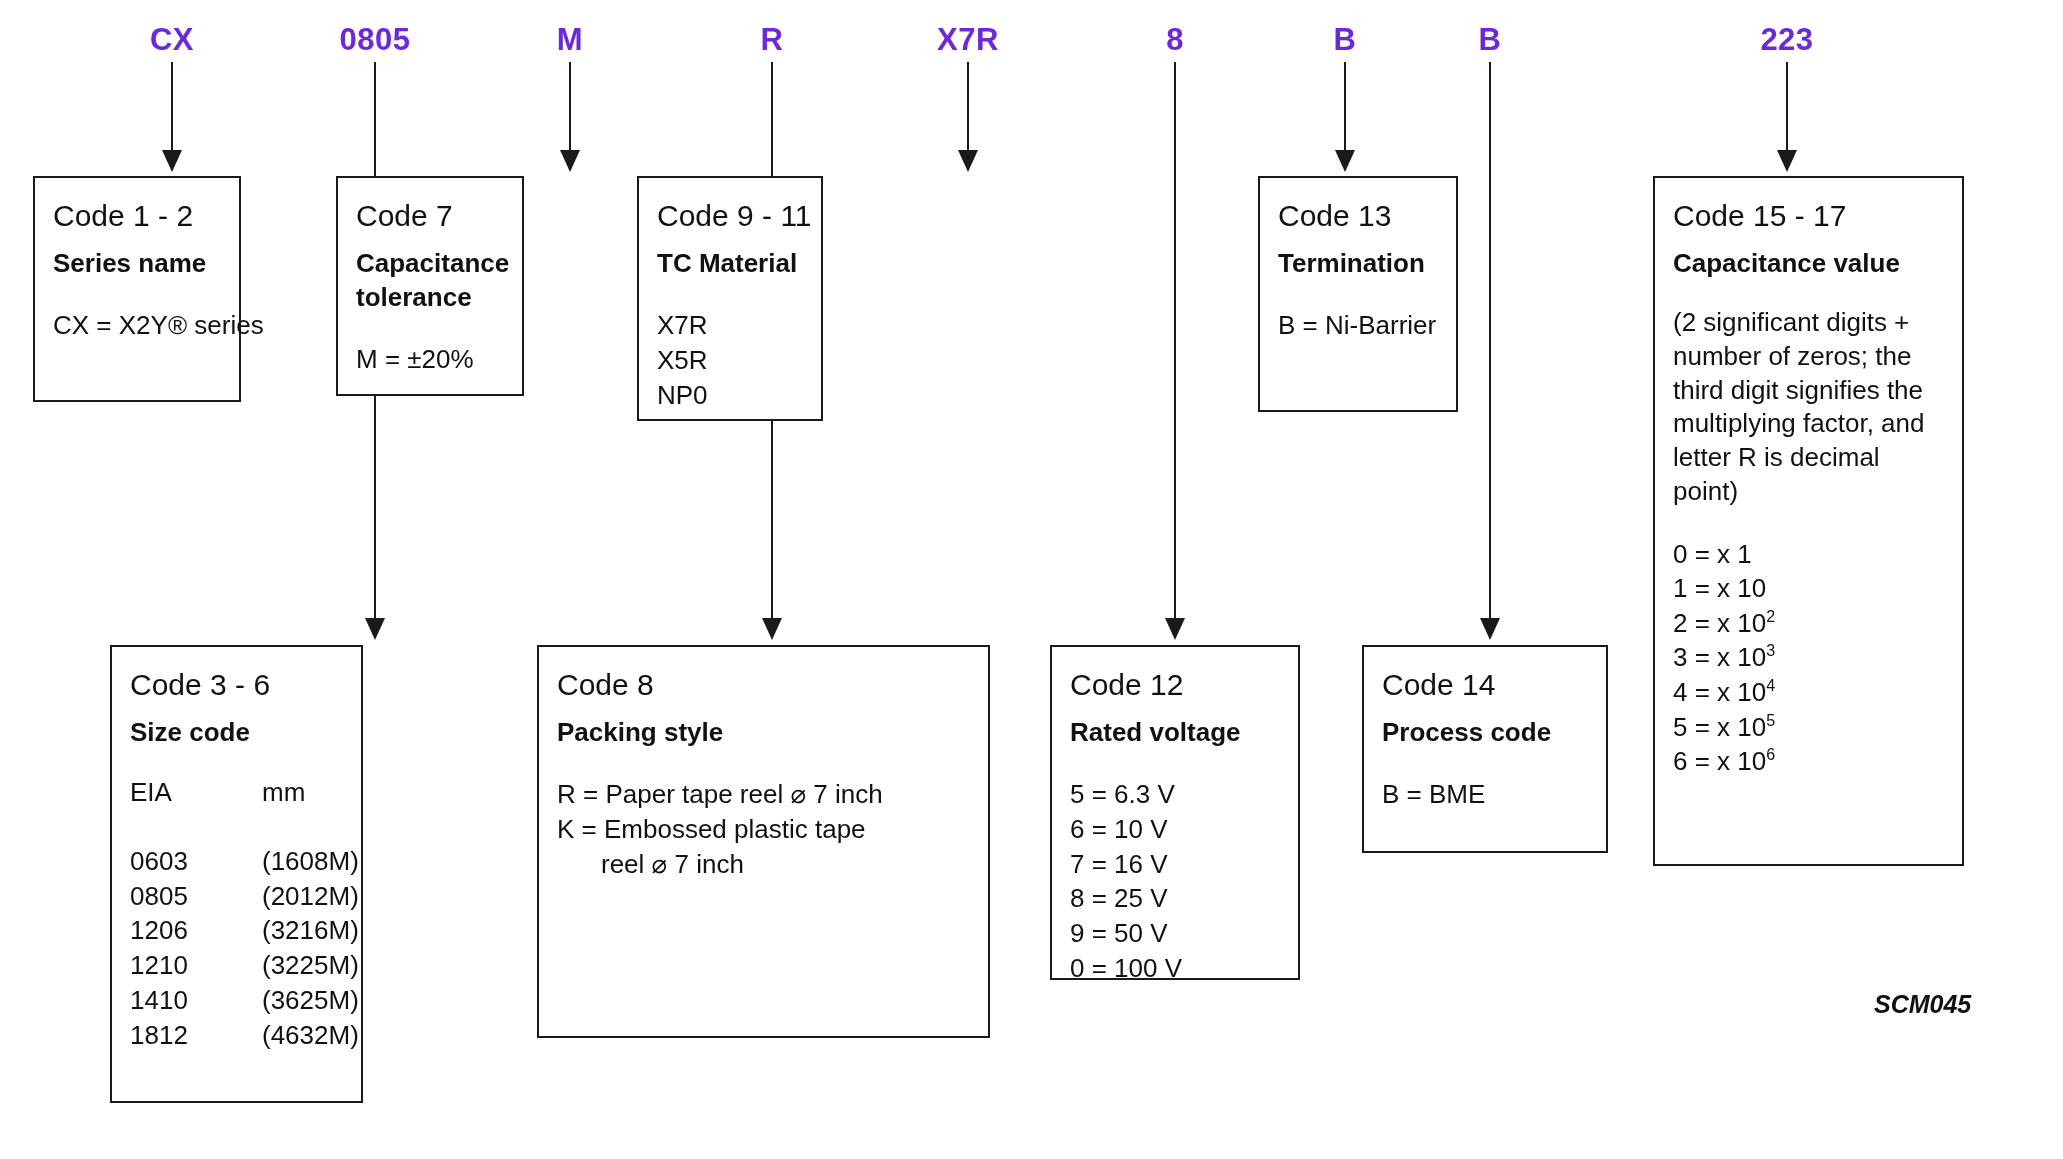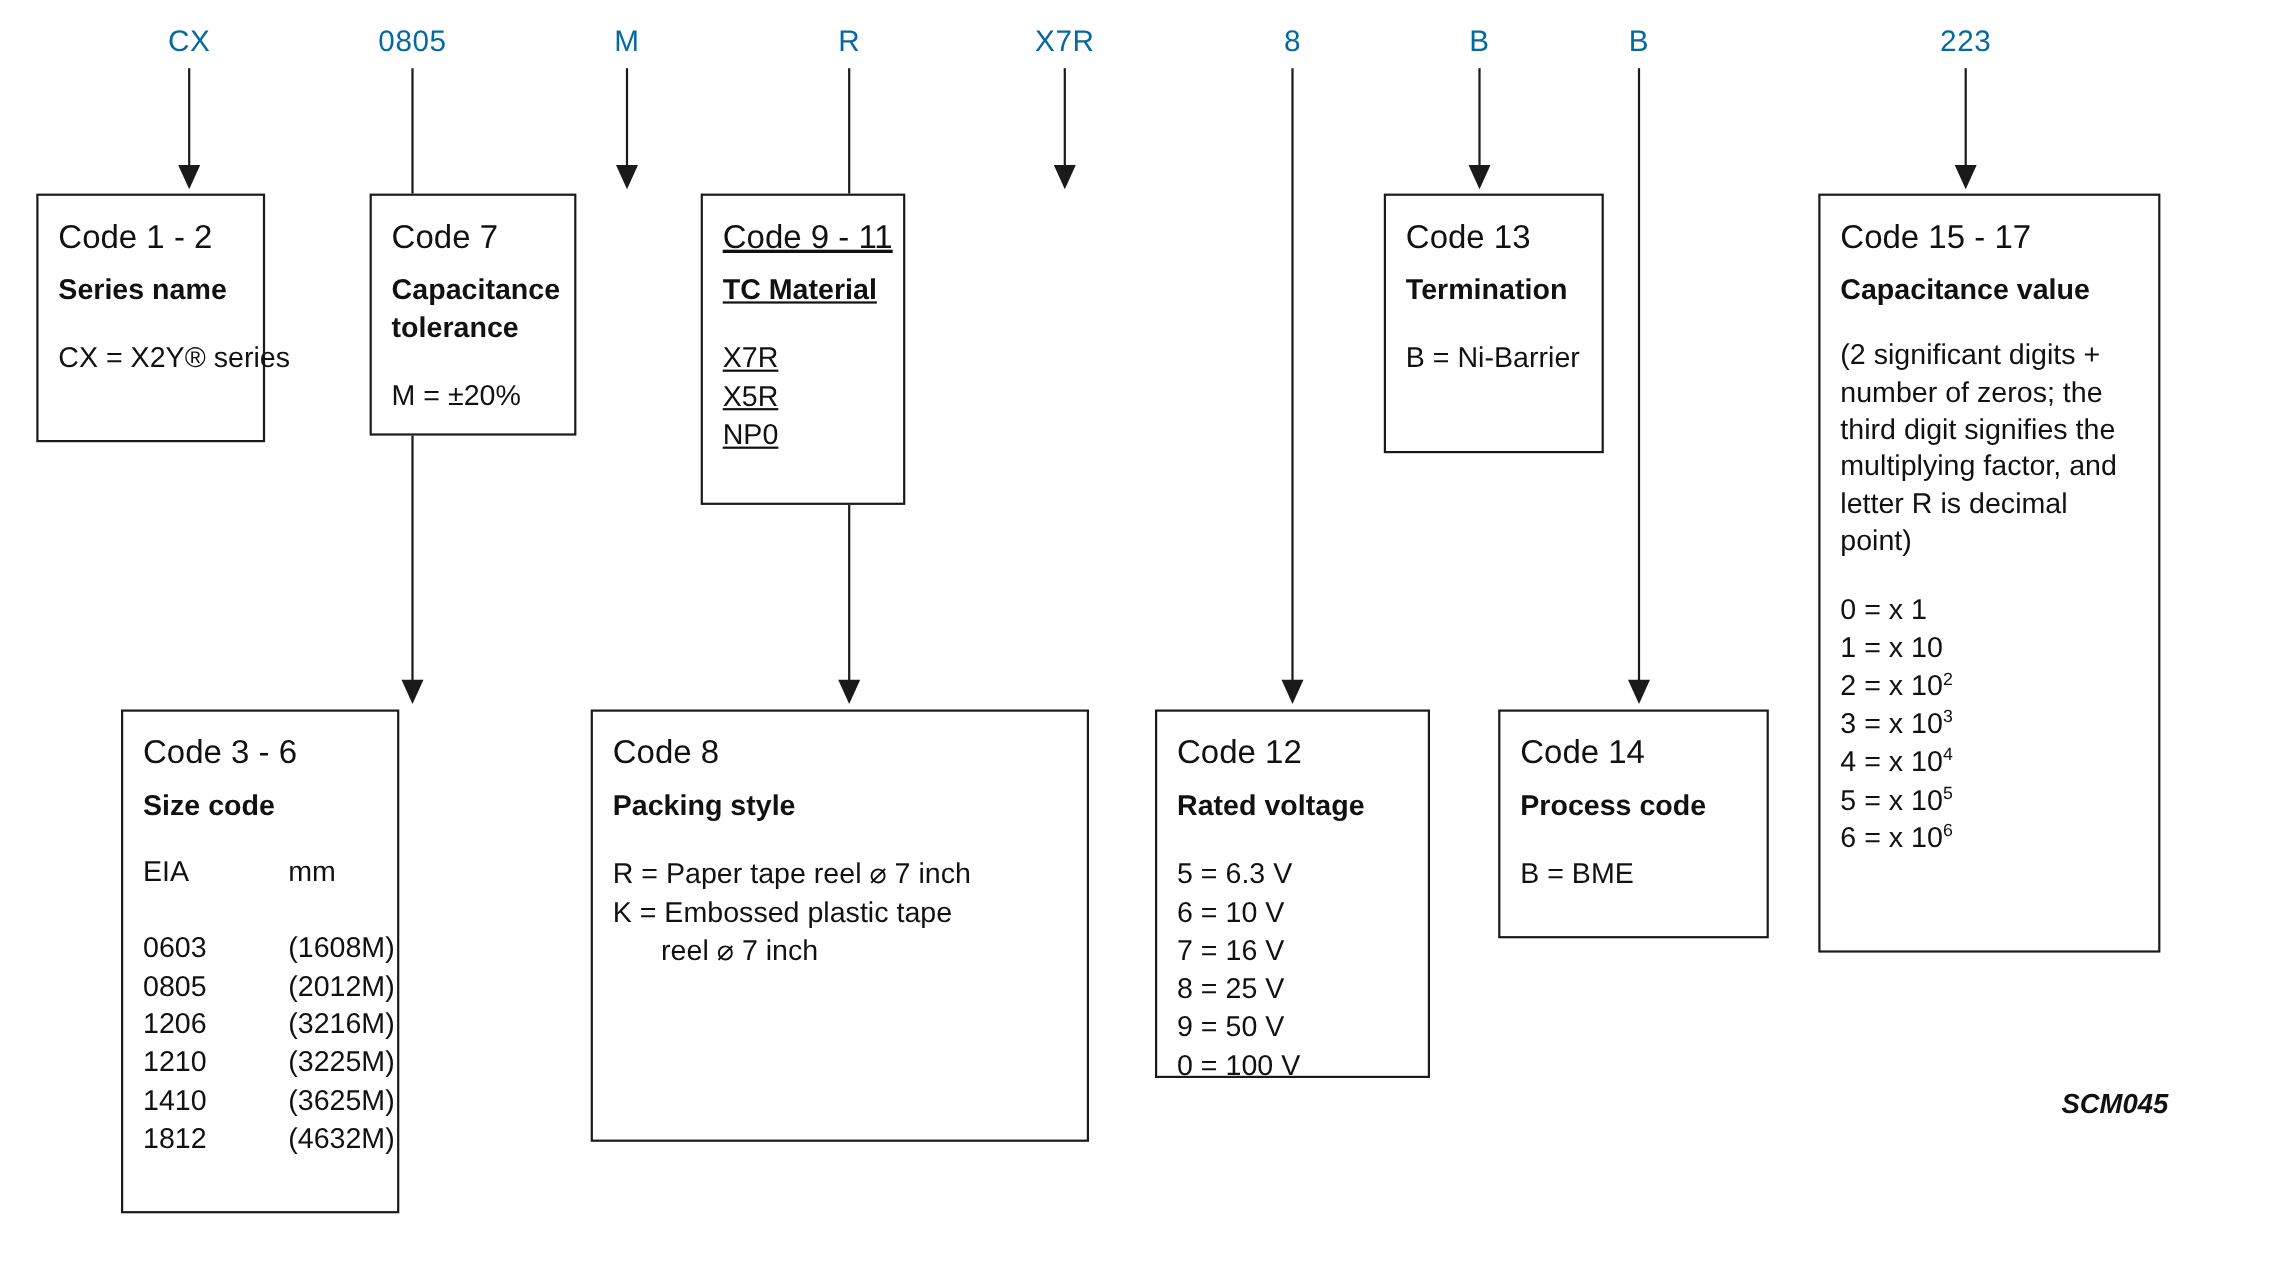--- a/index.html
+++ b/index.html
@@ -13,26 +13,26 @@
     height: 1159px;
     background: #ffffff;
     font-family: "Liberation Sans", sans-serif;
     color: #111111;
     overflow: hidden;
   }
 
   
   .token {
     position: absolute;
-    font-weight: normal;
-    font-size: 27px;
+    font-weight: bold;
+    font-size: 31px;
     letter-spacing: 0.5px;
     white-space: nowrap;
     transform: translateX(-50%);
-    color: #0369a1;
+    color: #6d28d9;
   }
 
   
   .leader {
     position: absolute;
     width: 2px;
     background: #1a1a1a;
     transform: translateX(-50%);
   }
   .arrowhead {
@@ -162,21 +162,21 @@
   </div>
 
   <div class="box" style="left:336px; top:176px; width:188px; height:220px;">
     <div class="code-label">Code 7</div>
     <div class="title wrap">Capacitance tolerance</div>
     <div class="body">
       <div class="row">M = ±20%</div>
     </div>
   </div>
 
-  <div class="box" style="left:637px; top:176px; width:186px; height:283px;text-decoration:underline;">
+  <div class="box" style="left:637px; top:176px; width:186px; height:245px;">
     <div class="code-label">Code 9 - 11</div>
     <div class="title">TC Material</div>
     <div class="body">
       <div class="row">X7R</div>
       <div class="row">X5R</div>
       <div class="row">NP0</div>
     </div>
   </div>
 
   <div class="box" style="left:1258px; top:176px; width:200px; height:236px;">

